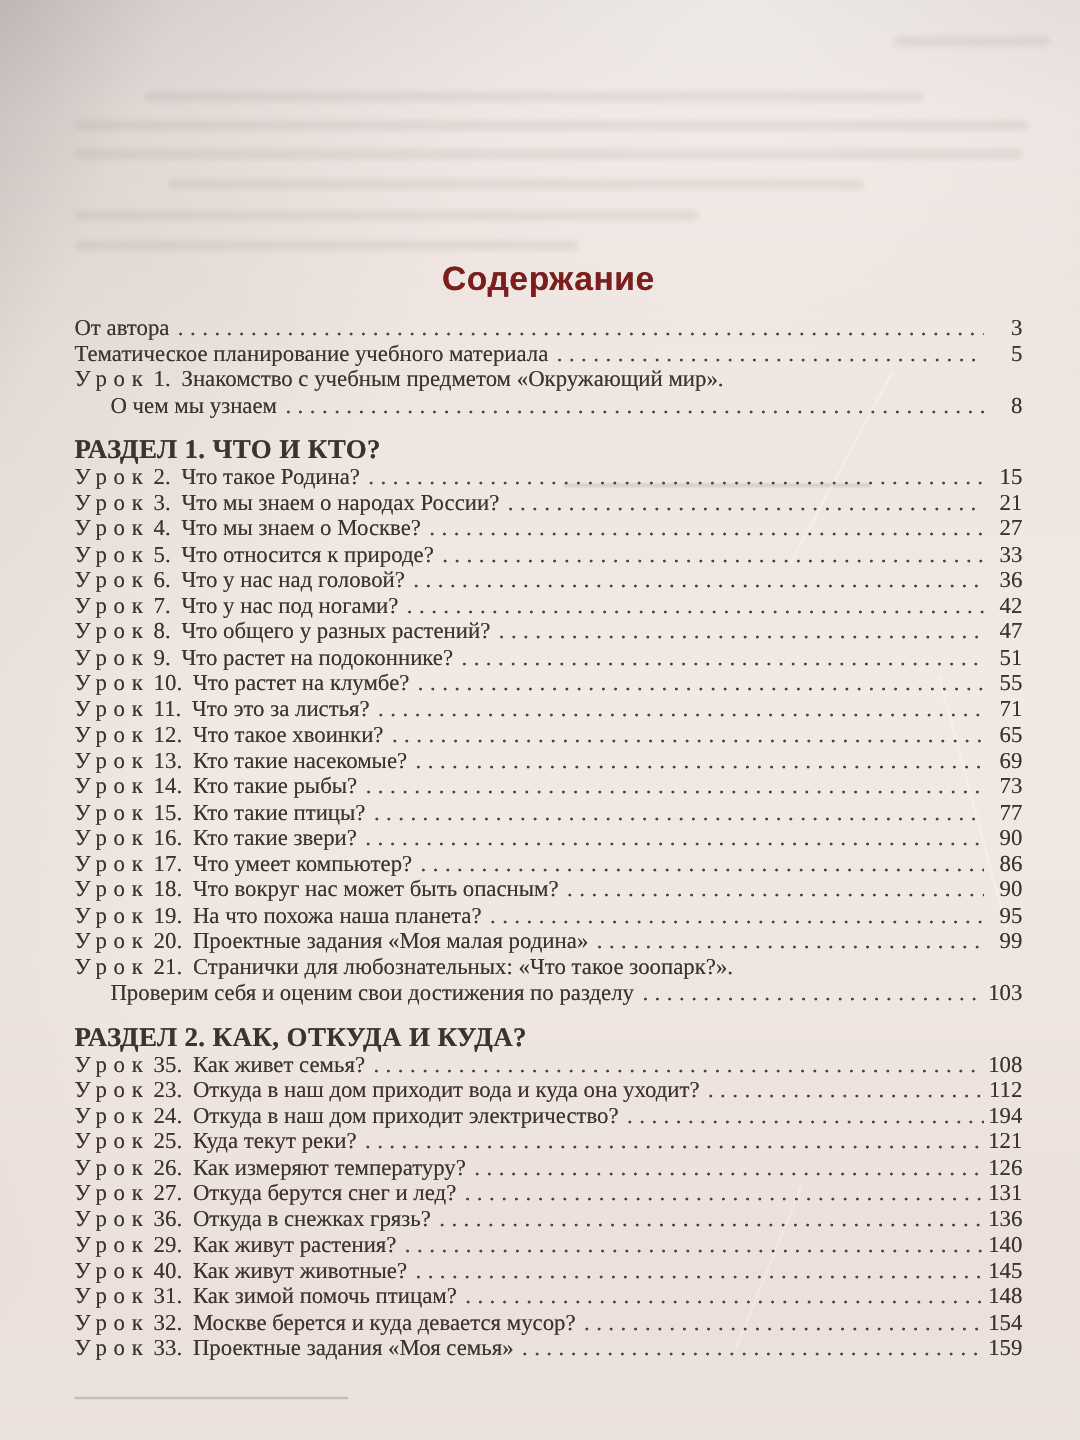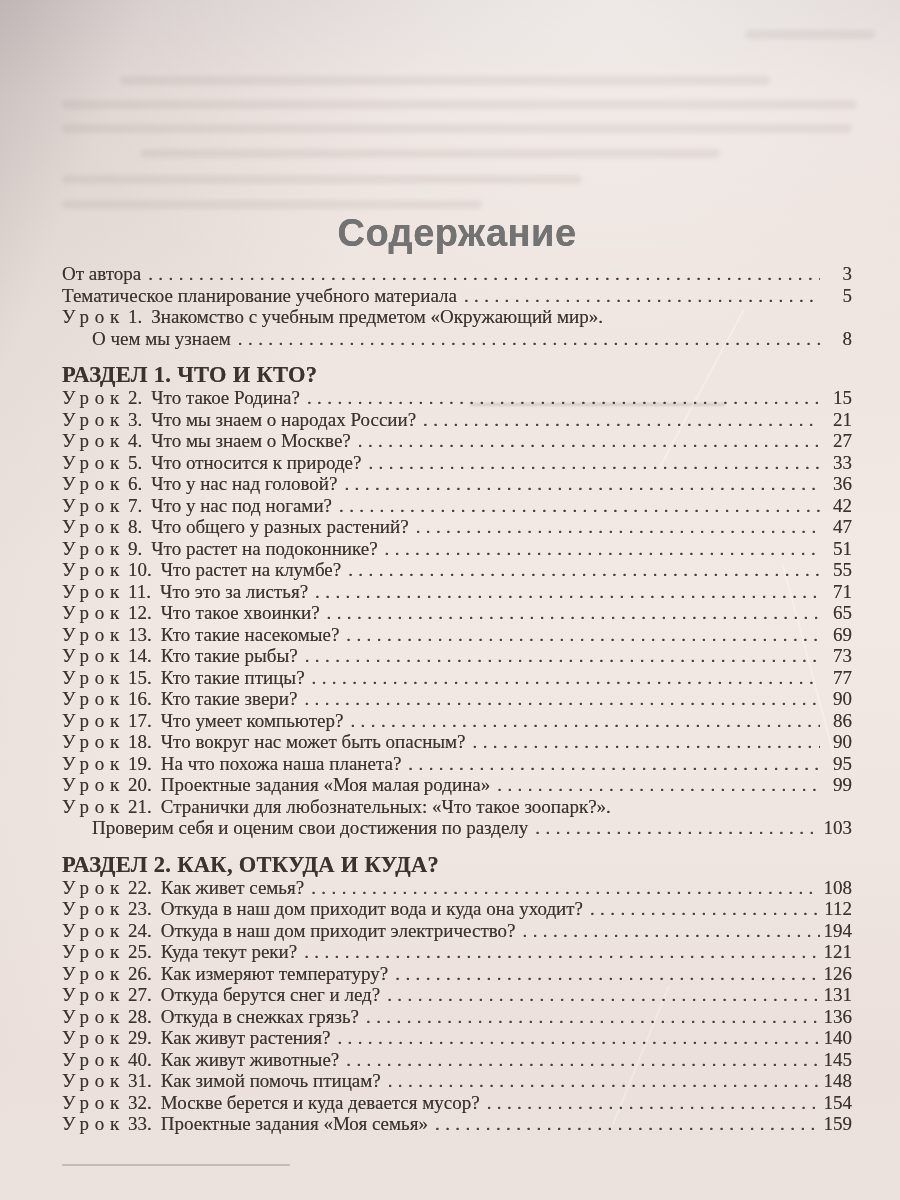--- a/index.html
+++ b/index.html
@@ -26,22 +26,22 @@
 
   .smudge { position: absolute; background: #7e726d; opacity: .22; filter: blur(1px); }
   .scratch { position: absolute; background: rgba(255,255,255,.6); opacity: .45; filter: blur(.4px); }
   .rule { position: absolute; left: 62px; top: 1164px; width: 228px; height: 2px;
           background: #9a8d89; opacity: .45; }
 
   .content { position: absolute; left: 62px; top: 216px; width: 790px; color: var(--ink); }
 
   .title {
     font-family: "Liberation Sans", sans-serif; font-weight: bold;
-    font-size: 38px; line-height: 34px; text-align: center; letter-spacing: .5px;
-    color: #737373; margin: 0 0 13px 0;
+    font-size: 28px; line-height: 34px; text-align: center; letter-spacing: .5px;
+    color: #7f1d1d; margin: 0 0 13px 0;
     text-shadow: 0 0 .5px rgba(51,45,42,.7);
   }
 
   .toc-row {
     display: flex; align-items: baseline;
     height: 21.5px; line-height: 21.5px; font-size: 19px; white-space: nowrap;
     text-shadow: 0 0 .5px rgba(59,51,48,.6);
   }
   .toc-row.indent { padding-left: 30px; }
   .urok { display: inline-block; width: 66px; letter-spacing: .30em; }
@@ -195,21 +195,21 @@
       <div class="toc-row">
         <span class="lbl"><span class="urok">Урок</span><span class="num">21.</span><span>Странички для любознательных: «Что такое зоопарк?».</span></span>
       </div>
       <div class="toc-row indent">
         <span class="lbl"><span>Проверим себя и оценим свои достижения по разделу</span></span>
         <span class="dots">..............................................................................................................</span>
         <span class="pg">103</span>
       </div>
       <div class="section-row">РАЗДЕЛ 2. КАК, ОТКУДА И КУДА?</div>
       <div class="toc-row">
-        <span class="lbl"><span class="urok">Урок</span><span class="num">22.</span><span>Как живет семья?</span></span>
+        <span class="lbl"><span class="urok">Урок</span><span class="num">35.</span><span>Как живет семья?</span></span>
         <span class="dots">..............................................................................................................</span>
         <span class="pg">108</span>
       </div>
       <div class="toc-row">
         <span class="lbl"><span class="urok">Урок</span><span class="num">23.</span><span>Откуда в наш дом приходит вода и куда она уходит?</span></span>
         <span class="dots">..............................................................................................................</span>
         <span class="pg">112</span>
       </div>
       <div class="toc-row">
         <span class="lbl"><span class="urok">Урок</span><span class="num">24.</span><span>Откуда в наш дом приходит электричество?</span></span>
@@ -225,21 +225,21 @@
         <span class="lbl"><span class="urok">Урок</span><span class="num">26.</span><span>Как измеряют температуру?</span></span>
         <span class="dots">..............................................................................................................</span>
         <span class="pg">126</span>
       </div>
       <div class="toc-row">
         <span class="lbl"><span class="urok">Урок</span><span class="num">27.</span><span>Откуда берутся снег и лед?</span></span>
         <span class="dots">..............................................................................................................</span>
         <span class="pg">131</span>
       </div>
       <div class="toc-row">
-        <span class="lbl"><span class="urok">Урок</span><span class="num">28.</span><span>Откуда в снежках грязь?</span></span>
+        <span class="lbl"><span class="urok">Урок</span><span class="num">36.</span><span>Откуда в снежках грязь?</span></span>
         <span class="dots">..............................................................................................................</span>
         <span class="pg">136</span>
       </div>
       <div class="toc-row">
         <span class="lbl"><span class="urok">Урок</span><span class="num">29.</span><span>Как живут растения?</span></span>
         <span class="dots">..............................................................................................................</span>
         <span class="pg">140</span>
       </div>
       <div class="toc-row">
         <span class="lbl"><span class="urok">Урок</span><span class="num">40.</span><span>Как живут животные?</span></span>

